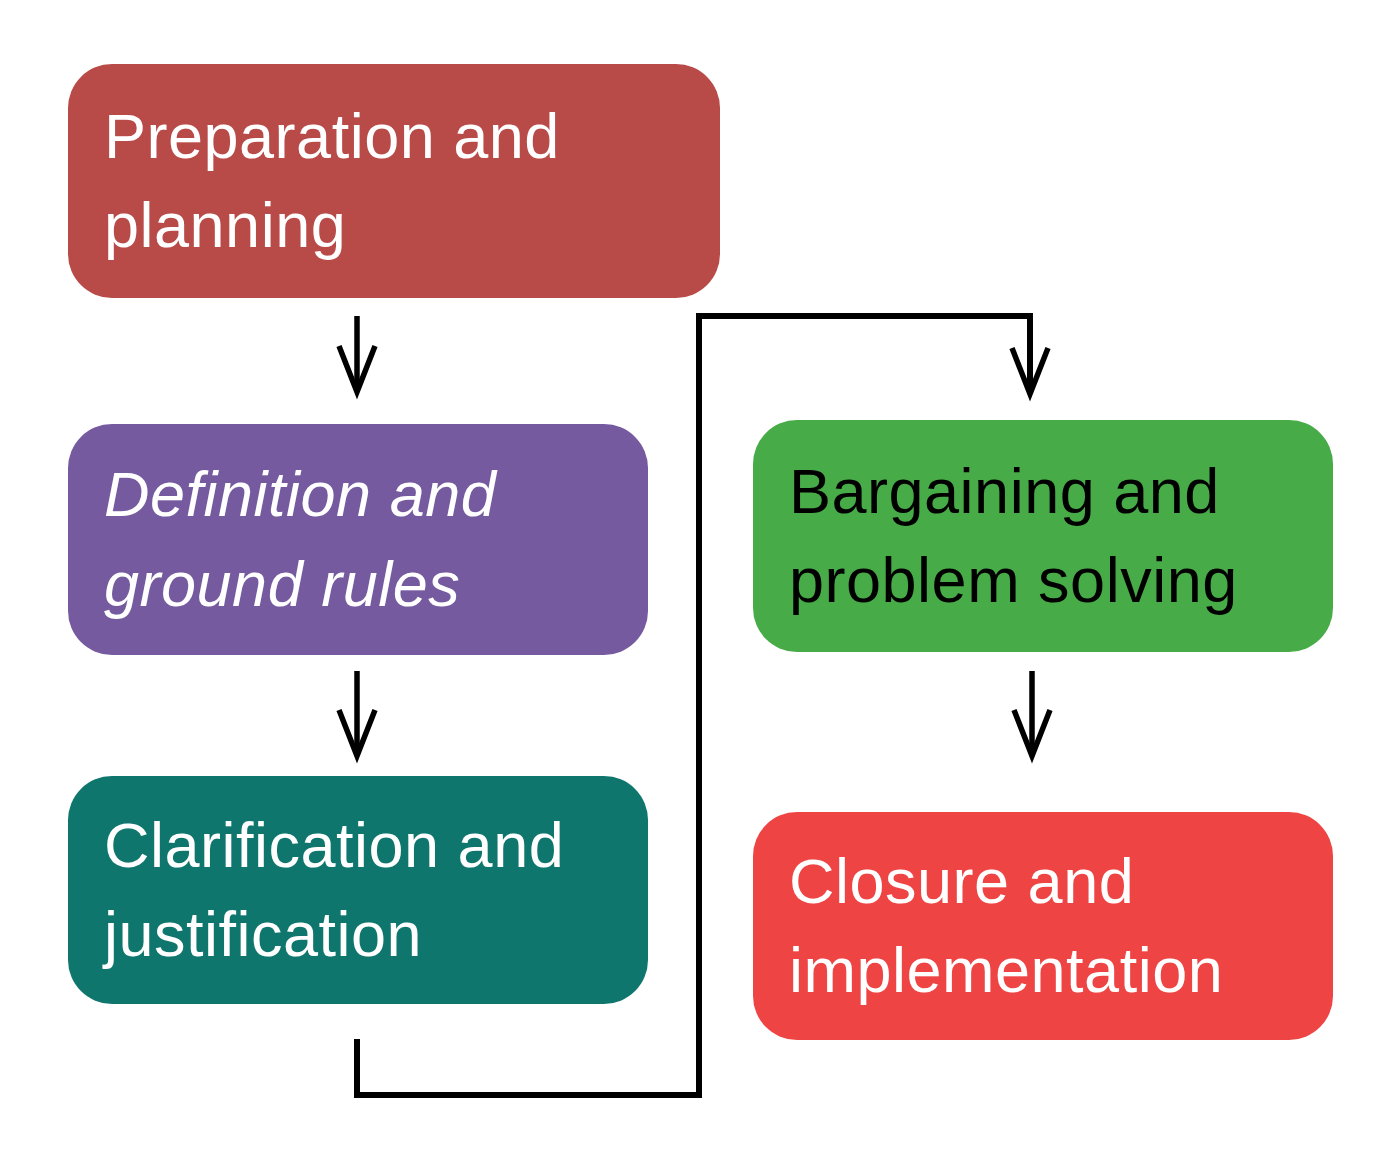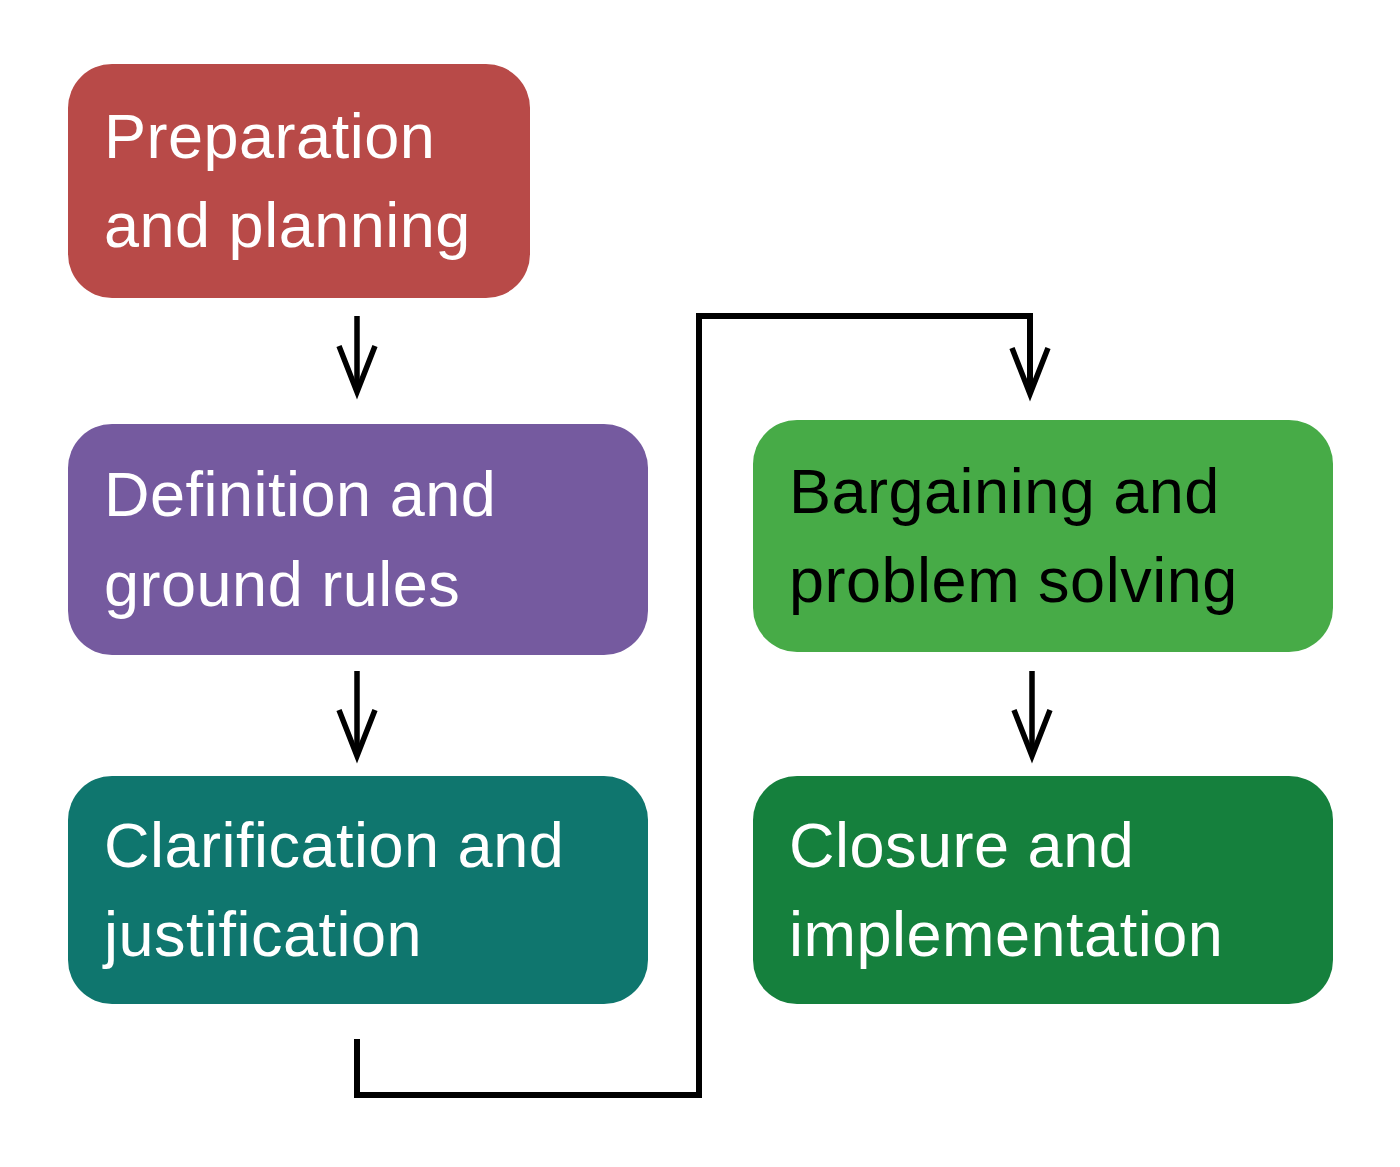--- a/index.html
+++ b/index.html
@@ -24,22 +24,22 @@
     padding: 0 36px;
   }
   .node .label {
     color: #ffffff;
     font-size: 63px;
     line-height: 1.42;
     font-weight: 400;
     letter-spacing: 0.5px;
   }
   
-  .node-preparation   { left: 68px;  top: 64px;  width: 462px; height: 234px; }
-  .node-definition    { left: 68px;  top: 424px; width: 580px; height: 231px; }
+  .node-preparation   { left: 68px;  top: 64px;  width: 652px; height: 234px; }
+  .node-definition    { left: 68px;  top: 424px; width: 580px; height: 231px; font-style: italic; }
   .node-clarification { left: 68px;  top: 776px; width: 580px; height: 228px; }
   .node-bargaining    { left: 753px; top: 420px; width: 580px; height: 232px; }
   .node-closure       { left: 753px; top: 776px; width: 580px; height: 228px; }
 
   #connector-layer {
     position: absolute;
     left: 0;
     top: 0;
     width: 1400px;
     height: 1167px;
@@ -66,21 +66,21 @@
   </div>
 
   <div class="node node-clarification" style="background-color: #0f766e;">
     <span class="label" style="color: rgb(255, 255, 255);">Clarification and justification</span>
   </div>
 
   <div class="node node-bargaining" style="background-color: rgb(71, 171, 71);">
     <span class="label" style="color: #000000;">Bargaining and problem solving</span>
   </div>
 
-  <div class="node node-closure" style="background-color: #15803d;">
+  <div class="node node-closure" style="background-color: #ef4444; margin-top: 36px;">
     <span class="label" style="color: rgb(255, 255, 255);">Closure and implementation</span>
   </div>
 
   <svg id="connector-layer" viewBox="0 0 1400 1167" xmlns="http://www.w3.org/2000/svg">
 
     <g>
       <path class="stroke" d="M 357 316 L 357 390" style="stroke: rgb(0, 0, 0);"></path>
       <path class="stroke" d="M 339 346 L 357 392 L 375 346" style="stroke: rgb(0, 0, 0);"></path>
     </g>
 

